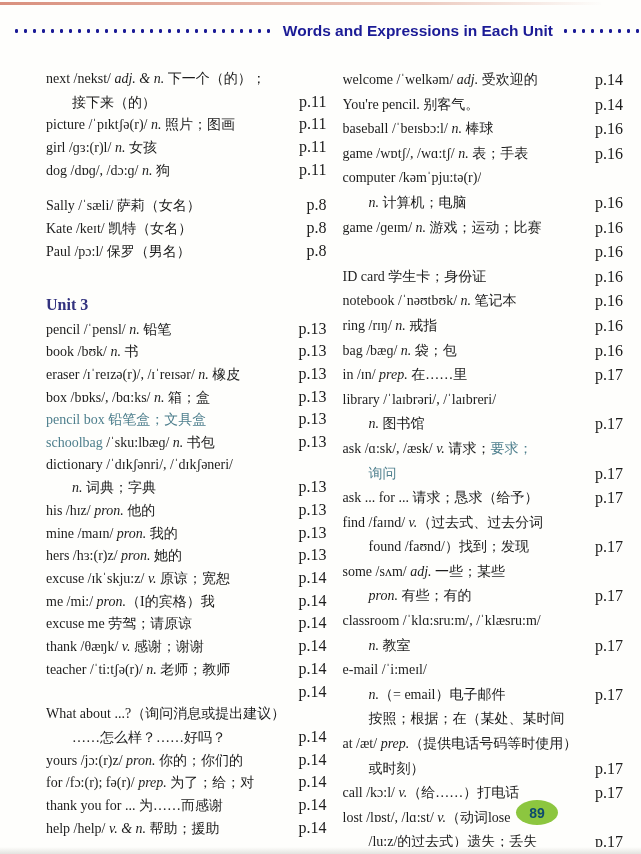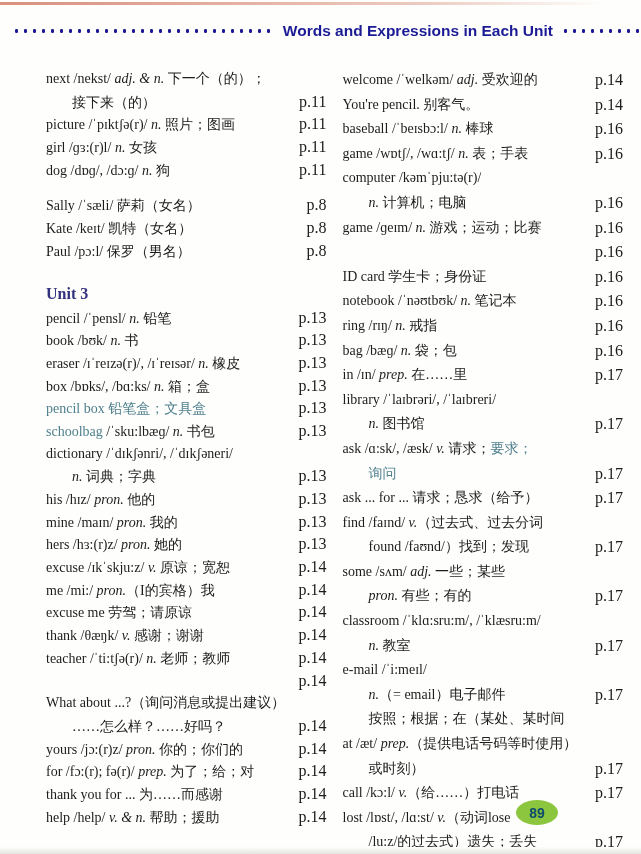--- a/index.html
+++ b/index.html
@@ -38,21 +38,21 @@
   .col-left .line{height:22.7px;line-height:22.7px;}
   .col-right .line{height:24.6px;line-height:24.6px;align-items:center;}
   .line.ind .txt{padding-left:26px;}
   .txt{font-size:14px;flex:0 1 auto;overflow:hidden;}
   .txt b{font-weight:normal;}
   .txt i{font-style:italic;}
   .txt .tl{color:var(--teal);}
   .page-ref{font-size:16px;margin-left:auto;padding-left:8px;flex:0 0 auto;}
   .gap{height:13px;}
   .unit-heading{
-    height:26px;line-height:26px;margin-top:5px;
+    height:26px;line-height:26px;margin-top:16px;
     font-weight:bold;font-size:16px;color:var(--unit_blue);
   }
 
   
   .badge{
     position:absolute;left:516px;top:800px;width:42px;height:25px;
     background:var(--badge_green);border-radius:50%;
     display:flex;align-items:center;justify-content:center;
     color:#0c4a6e;font-family:"Liberation Sans","DejaVu Sans",sans-serif;
     font-weight:bold;font-size:14px;

